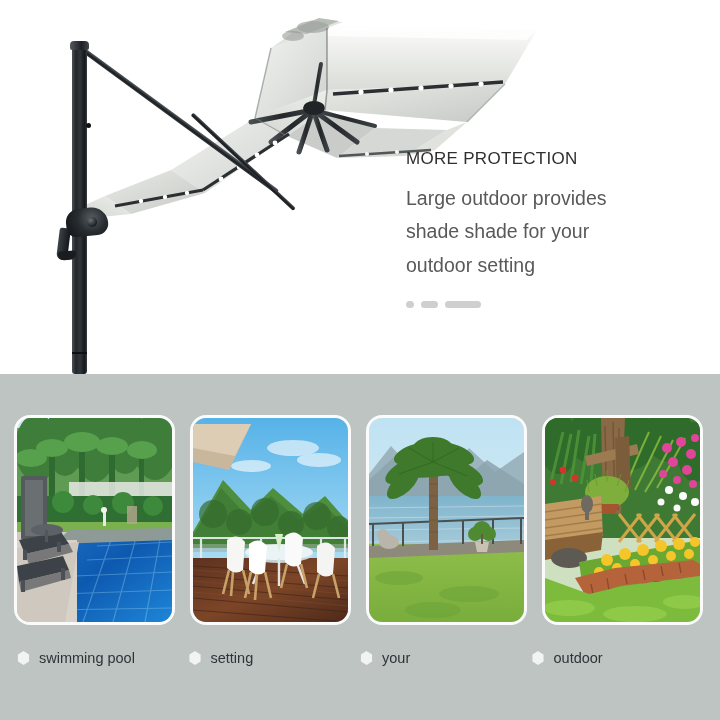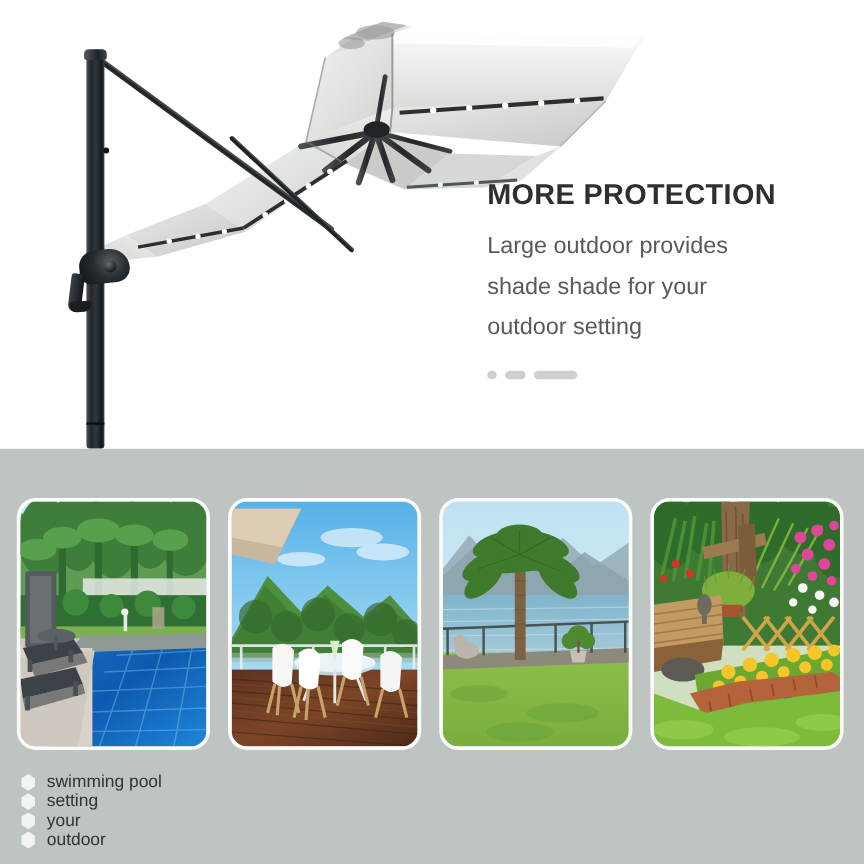--- a/index.html
+++ b/index.html
@@ -77,21 +77,21 @@
 
   
   .canopy {
     position: absolute; left: 75px; top: 18px; width: 470px; height: 205px;
   }
   .canopy svg { width: 100%; height: 100%; display: block; }
 
   
   .copy { position: absolute; left: 406px; top: 150px; width: 280px; }
   .headline {
-    font-size: 24px; font-weight: bold; letter-spacing: .3px;
+    font-size: 17px; font-weight: normal; letter-spacing: .3px;
     color: #2f2f2f; line-height: 1.1; margin-bottom: 13px;
   }
   .subcopy {
     font-size: 19.5px; font-weight: normal; color: #59595b;
     line-height: 1.72;
   }
   .pips { display: flex; align-items: center; gap: 7px; margin-top: 19px; }
   .pip { height: 7px; border-radius: 4px; background: #cfcfcf; }
   .pip.s { width: 8px; }
   .pip.m { width: 17px; }
@@ -112,21 +112,20 @@
     border-radius: 13px; overflow: hidden;
     background: #dfe3e2;
     box-shadow: 0 0 0 3px rgba(255,255,255,.92);
     position: relative;
   }
   .thumb svg { width: 100%; height: 100%; display: block; }
 
   .labels {
     position: absolute; left: 17px; top: 270px; width: 686px; height: 28px;
     display: flex;
-    flex-direction: column;
   }
   .label-item {
     width: 176px; display: flex; align-items: center; gap: 9px;
   }
   .hexdot {
     width: 13px; height: 14px; flex: none;
     background: #f2f4f3;
     clip-path: polygon(50% 0%, 93% 25%, 93% 75%, 50% 100%, 7% 75%, 7% 25%);
   }
   .label-text {

